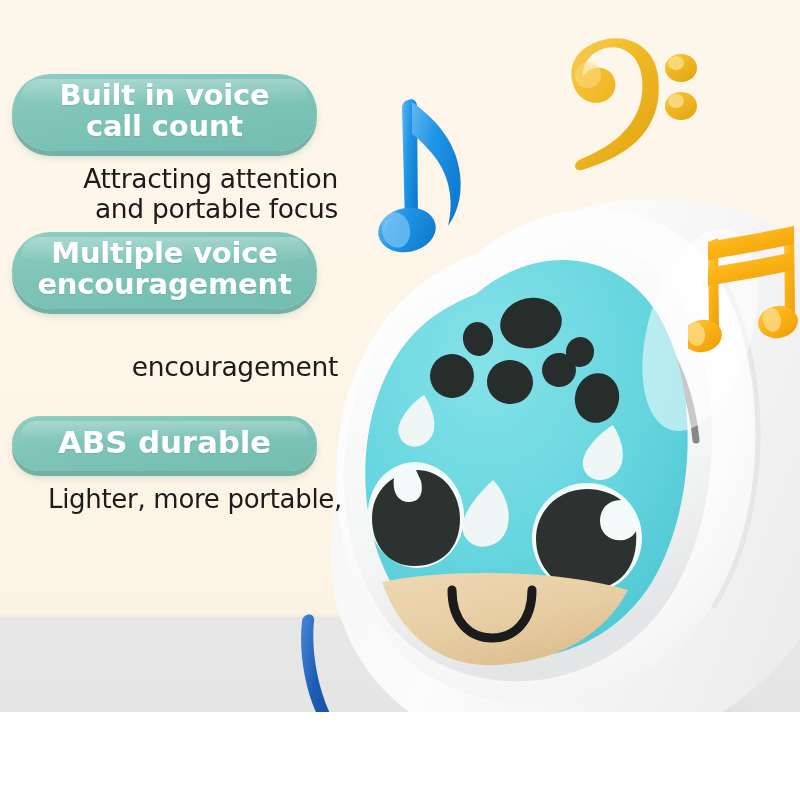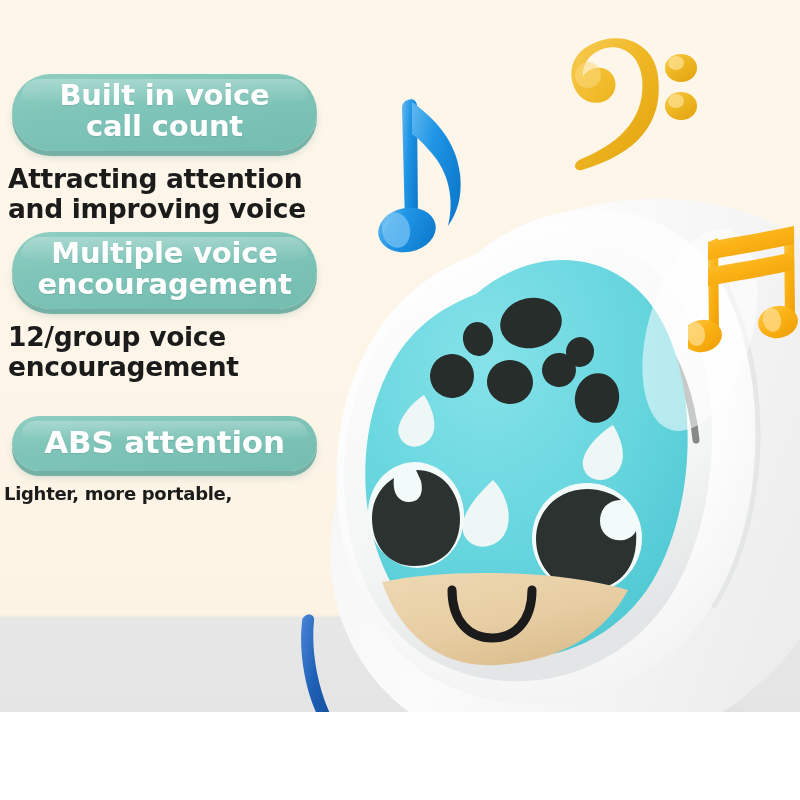--- a/index.html
+++ b/index.html
@@ -73,30 +73,29 @@
     position: absolute;
     left: 9px; right: 9px; top: 5px;
     height: 34%;
     border-radius: 40px 40px 60% 60%;
     background: linear-gradient(180deg, rgba(255,255,255,.26), rgba(255,255,255,0));
     pointer-events: none;
   }
   .pill.one-line { font-size: 31px; padding: 10px 14px 12px; }
 
   .sub {
-    margin: 13px 0 0 2px;
+    margin: 13px 0 0 8px;
     padding: 0 6px;
     color: #1b1b1b;
     font-size: 26.5px;
     line-height: 1.16;
-    text-align: left;
+    text-align: right;
     letter-spacing: -0.3px;
-    font-weight: bold;
-  }
-  .sub.wide { font-size: 18px; padding: 0 2px; }
+  }
+  .sub.wide { font-size: 26px; padding: 0 2px; }
 
   
   .toy { position: absolute; left: 0; top: 0; width: 800px; height: 800px; z-index: 20; }
   .toy svg { display:block; }
 
   
   .note { position: absolute; z-index: 30; }
   .note-blue-top  { left: 372px; top: 88px;  width: 112px; height: 172px; }
   .note-blue-bot  { left: 283px; top: 608px; width: 92px;  height: 162px; }
   .clef-yellow    { left: 558px; top: 28px;  width: 166px; height: 156px; }
@@ -327,38 +326,38 @@
 
   <div class="feature-list">
 
     <div class="feature-block b0">
       <div class="pill">
         <span>Built in voice</span><br>
         <span>call count</span>
       </div>
       <div class="sub">
         <span>Attracting attention</span><br>
-        <span>and improving voice</span>
+        <span>and portable focus</span>
       </div>
     </div>
 
     <div class="feature-block b1">
       <div class="pill">
         <span>Multiple voice</span><br>
         <span>encouragement</span>
       </div>
       <div class="sub">
-        <span>12/group voice</span><br>
+        <br>
         <span>encouragement</span>
       </div>
     </div>
 
     <div class="feature-block b2">
       <div class="pill one-line">
-        <span>ABS attention</span>
+        <span>ABS durable</span>
       </div>
       <div class="sub wide">
         <span>Lighter, more portable,</span><br>
       </div>
     </div>
 
   </div>
 
 </div>
 

